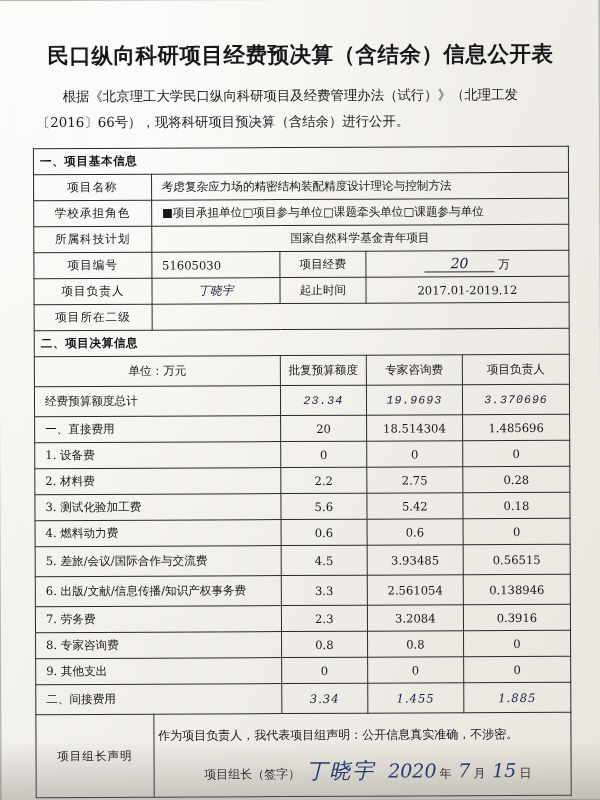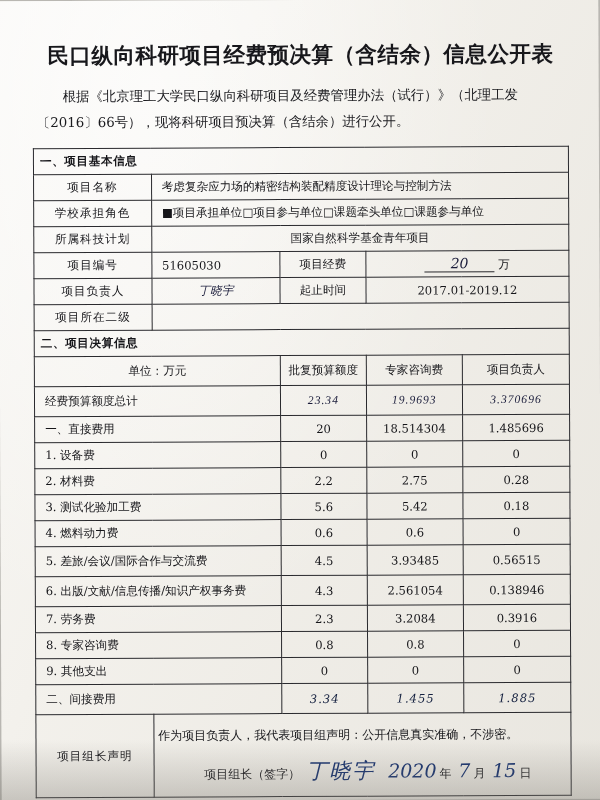--- a/index.html
+++ b/index.html
@@ -75,21 +75,21 @@
   .lbl {
     text-align: center;
     letter-spacing: 1px;
     margin-left: 14px;
   }
   .ctr { text-align: center; }
   .lft { text-align: left; padding-left: 10px !important; }
 
   
   .hw {
-    font-family: Liberation Serif, serif;
+    font-family: Liberation Mono, monospace;
     font-style: italic;
     font-size: 17px;
     color: #1a1c3a;
     text-align: center;
     letter-spacing: 1px;
   }
   .hw-sm {
     font-family: "DejaVu Serif", "Liberation Serif", serif;
     font-style: italic;
     font-size: 14px;
@@ -256,21 +256,21 @@
       <td class="num">0</td>
     </tr>
     <tr class="rowh2">
       <td class="lft" colspan="2">5. 差旅/会议/国际合作与交流费</td>
       <td class="num">4.5</td>
       <td class="num">3.93485</td>
       <td class="num">0.56515</td>
     </tr>
     <tr class="rowh2">
       <td class="lft" colspan="2">6. 出版/文献/信息传播/知识产权事务费</td>
-      <td class="num">4.3</td>
+      <td class="num">3.3</td>
       <td class="num">2.561054</td>
       <td class="num">0.138946</td>
     </tr>
     <tr class="rowh">
       <td class="lft" colspan="2">7. 劳务费</td>
       <td class="num">2.3</td>
       <td class="num">3.2084</td>
       <td class="num">0.3916</td>
     </tr>
     <tr class="rowh">

